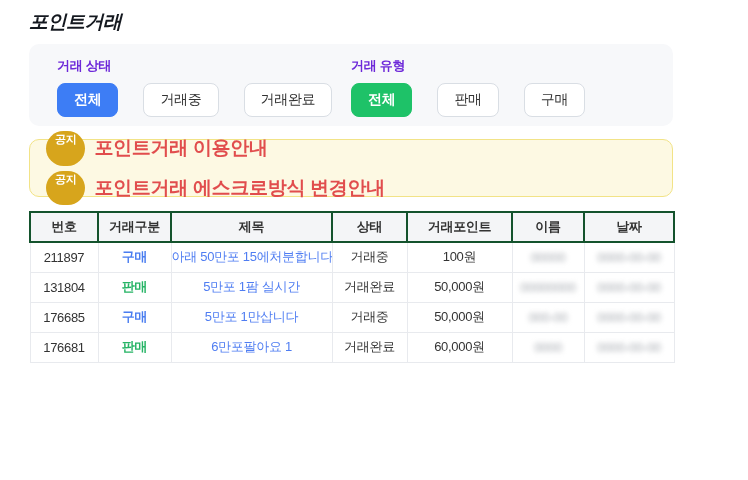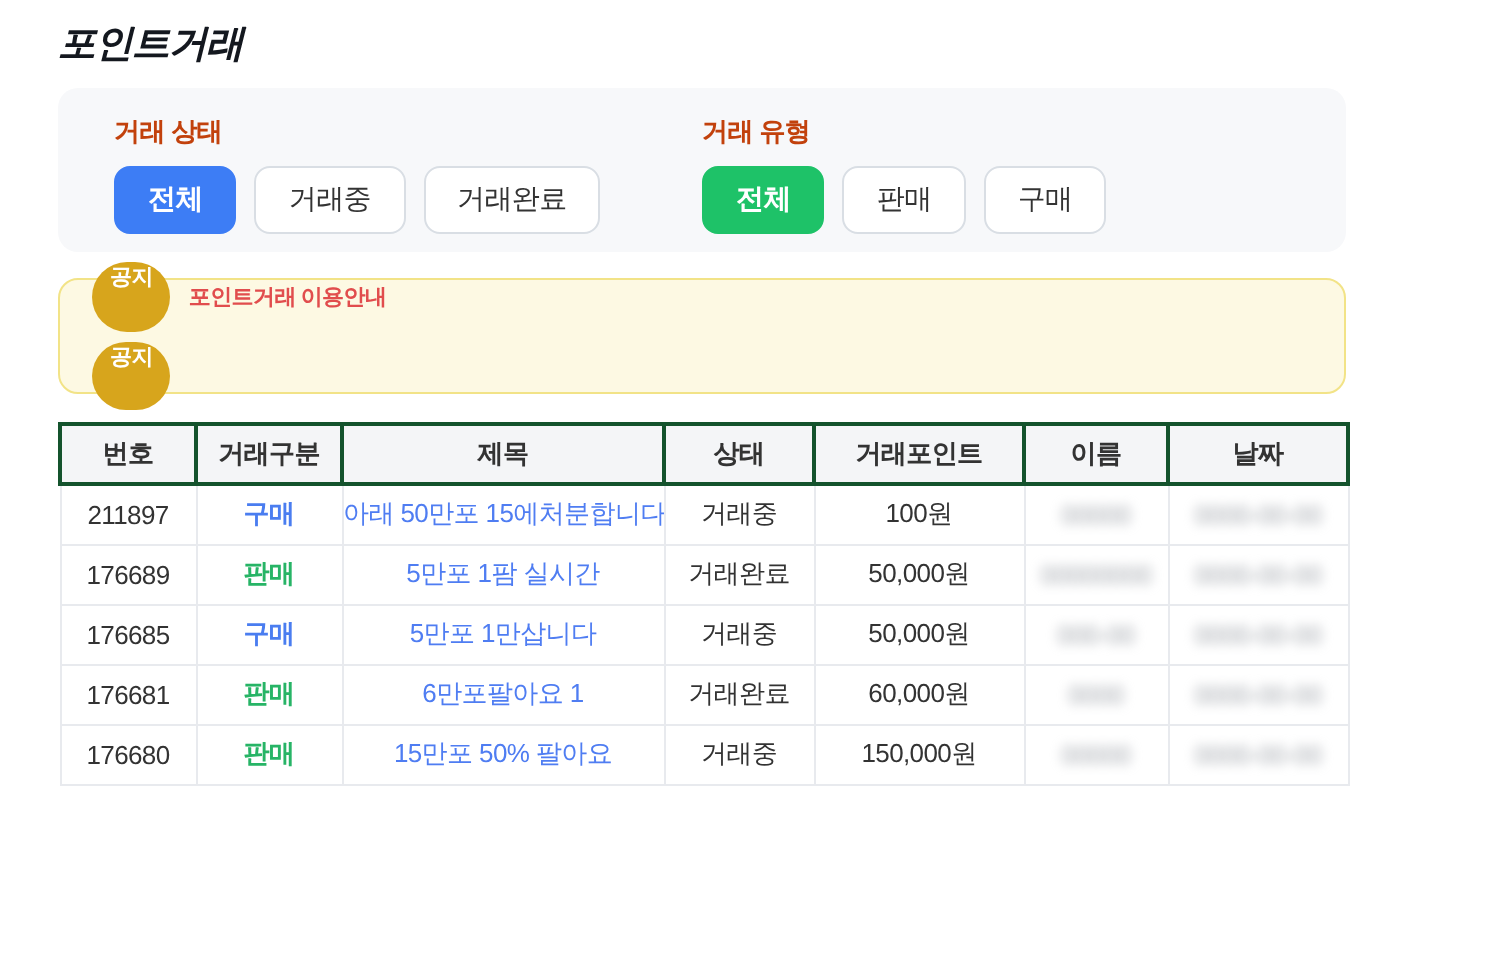--- a/index.html
+++ b/index.html
@@ -8,42 +8,42 @@
   .wrap { width: 644px; margin-left: 29px; }
 
   .page-title { padding-top: 9px; font-size: 19px; font-weight: 700; color: #14181f; letter-spacing: -0.5px; font-style: italic; }
 
   
   .filter-card {
     margin-top: 9px; background: #f7f8fa; border-radius: 10px;
     padding: 13px 28px 15px 28px; display: flex; height: 82px;
   }
   .filter-group { width: 50%; }
-  .filter-label { font-size: 13px; font-weight: 600; color: #c2410c; margin-bottom: 8px; letter-spacing: -0.3px; }
-  .btn-row { display: flex; gap: 9px; }
+  .filter-label { font-size: 13px; font-weight: 600; color: #6d28d9; margin-bottom: 8px; letter-spacing: -0.3px; }
+  .btn-row { display: flex; gap: 25px; }
   .fbtn {
     height: 34px; padding: 0 16px; border-radius: 8px; border: 1px solid #d9dee4;
     background: #fff; font-size: 14px; font-weight: 500; color: #333;
     font-family: inherit; letter-spacing: -0.3px; cursor: pointer;
   }
   .fbtn.active-blue { background: var(--accent-blue, #3d7df5); border-color: var(--accent-blue, #3d7df5); color: #fff; font-weight: 700; }
   .fbtn.active-green { background: var(--accent-green, #1ec268); border-color: var(--accent-green, #1ec268); color: #fff; font-weight: 700; }
 
   
   .notice-card {
     margin-top: 13px; background: #fdf9e3; border: 1px solid #f2e387;
     border-radius: 10px; padding: 8px 16px; height: 58px;
     display: flex; flex-direction: column; justify-content: center; gap: 5px;
   }
   .notice-line { display: flex; align-items: center; gap: 9px; cursor: pointer; }
   .notice-badge {
     background: var(--badge-gold, #d7a51c); color: #fff; font-size: 11px; font-weight: 700;
     border-radius: 999px; padding: 2px 9px 19px; line-height: 1.2; letter-spacing: -0.3px;
   }
-  .notice-text { font-size: 11px; font-weight: 600; color: var(--notice-red, #e14d4d); letter-spacing: -0.3px; font-family: Liberation Serif, serif; }
+  .notice-text { font-size: 19px; font-weight: 600; color: var(--notice-red, #e14d4d); letter-spacing: -0.3px; }
 
   
   table { margin-top: 14px; width: 644px; border-collapse: collapse; table-layout: fixed; font-size: 13px; }
   th {
     background: #f4f5f7; border: 2px solid #14532d; height: 30px;
     font-weight: 700; color: #333; letter-spacing: -0.3px;
   }
   td {
     border: 1px solid #e8eaee; height: 30px; text-align: center;
     color: #333; letter-spacing: -0.3px; white-space: nowrap; overflow: hidden;
@@ -79,20 +79,21 @@
     </div>
   </div>
 
   <div class="notice-card">
     <div class="notice-line">
       <span class="notice-badge">공지</span>
       <span class="notice-text">포인트거래 이용안내</span>
     </div>
     <div class="notice-line">
       <span class="notice-badge">공지</span>
+      <span class="notice-text">포인트거래 에스크로방식 변경안내</span>
     </div>
   </div>
 
   <table>
     <colgroup>
       <col style="width:68px">
         <col style="width:73px">
         <col style="width:161px">
       <col style="width:75px">
         <col style="width:105px">
@@ -114,21 +115,21 @@
         <tr>
           <td>211897</td>
           <td class="type-buy">구매</td>
           <td class="title-link">아래 50만포 15에처분합니다</td>
           <td>거래중</td>
           <td>100원</td>
           <td class="masked">00000</td>
           <td class="masked">0000-00-00</td>
         </tr>
         <tr>
-          <td>176689</td>
+          <td>131804</td>
           <td class="type-sell">판매</td>
           <td class="title-link">5만포 1팜 실시간</td>
           <td>거래완료</td>
           <td>50,000원</td>
           <td class="masked">00000000</td>
           <td class="masked">0000-00-00</td>
         </tr>
         <tr>
           <td>176685</td>
           <td class="type-buy">구매</td>
@@ -140,25 +141,16 @@
         </tr>
         <tr>
           <td>176681</td>
           <td class="type-sell">판매</td>
           <td class="title-link">6만포팔아요 1</td>
           <td>거래완료</td>
           <td>60,000원</td>
           <td class="masked">0000</td>
           <td class="masked">0000-00-00</td>
         </tr>
-        <tr>
-          <td>176680</td>
-          <td class="type-sell">판매</td>
-          <td class="title-link">15만포 50% 팔아요</td>
-          <td>거래중</td>
-          <td>150,000원</td>
-          <td class="masked">00000</td>
-          <td class="masked">0000-00-00</td>
-        </tr>
       </tbody>
   </table>
 
 </div>
 
 </body></html>

